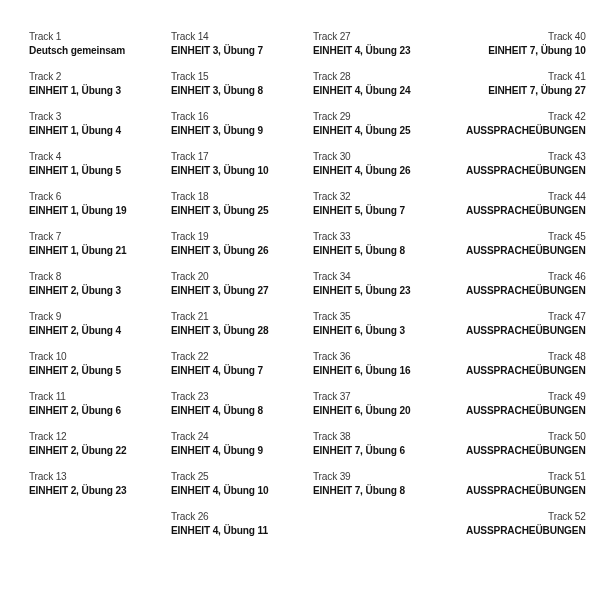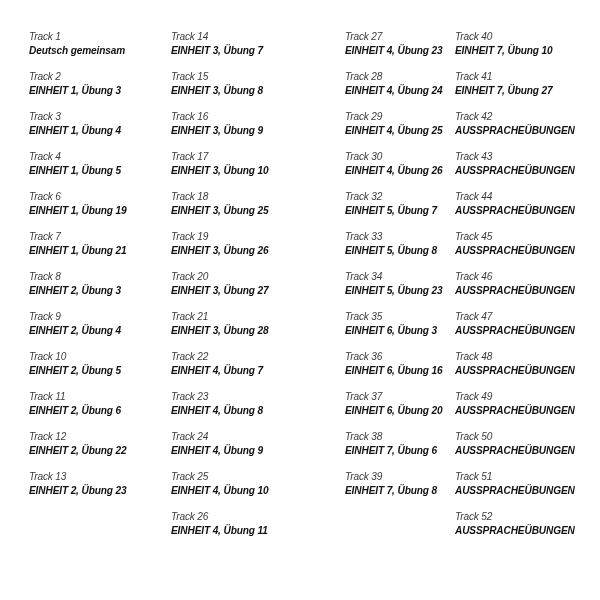--- a/index.html
+++ b/index.html
@@ -13,31 +13,30 @@
       position: relative;
       overflow: hidden;
       font-family: "Liberation Sans", sans-serif;
     }
     .tracklist {
       position: absolute;
       left: 0;
       top: 0;
       width: 600px;
       height: 600px;
-      font-style: italic;
     }
     .column {
       position: absolute;
       top: 30px;
       width: 142px;
     }
     .col-0 { left: 29px; }
     .col-1 { left: 171px; }
-    .col-2 { left: 313px; margin-left: 32px; }
-    .col-3 { left: 455px; }
+    .col-2 { left: 313px; }
+    .col-3 { left: 455px; text-align: right; }
     .entry {
       height: 40px;
       white-space: nowrap;
     }
     .track-num {
       display: block;
       font-size: 11px;
       line-height: 13px;
       color: #3a3a3a;
       letter-spacing: -0.2px;

